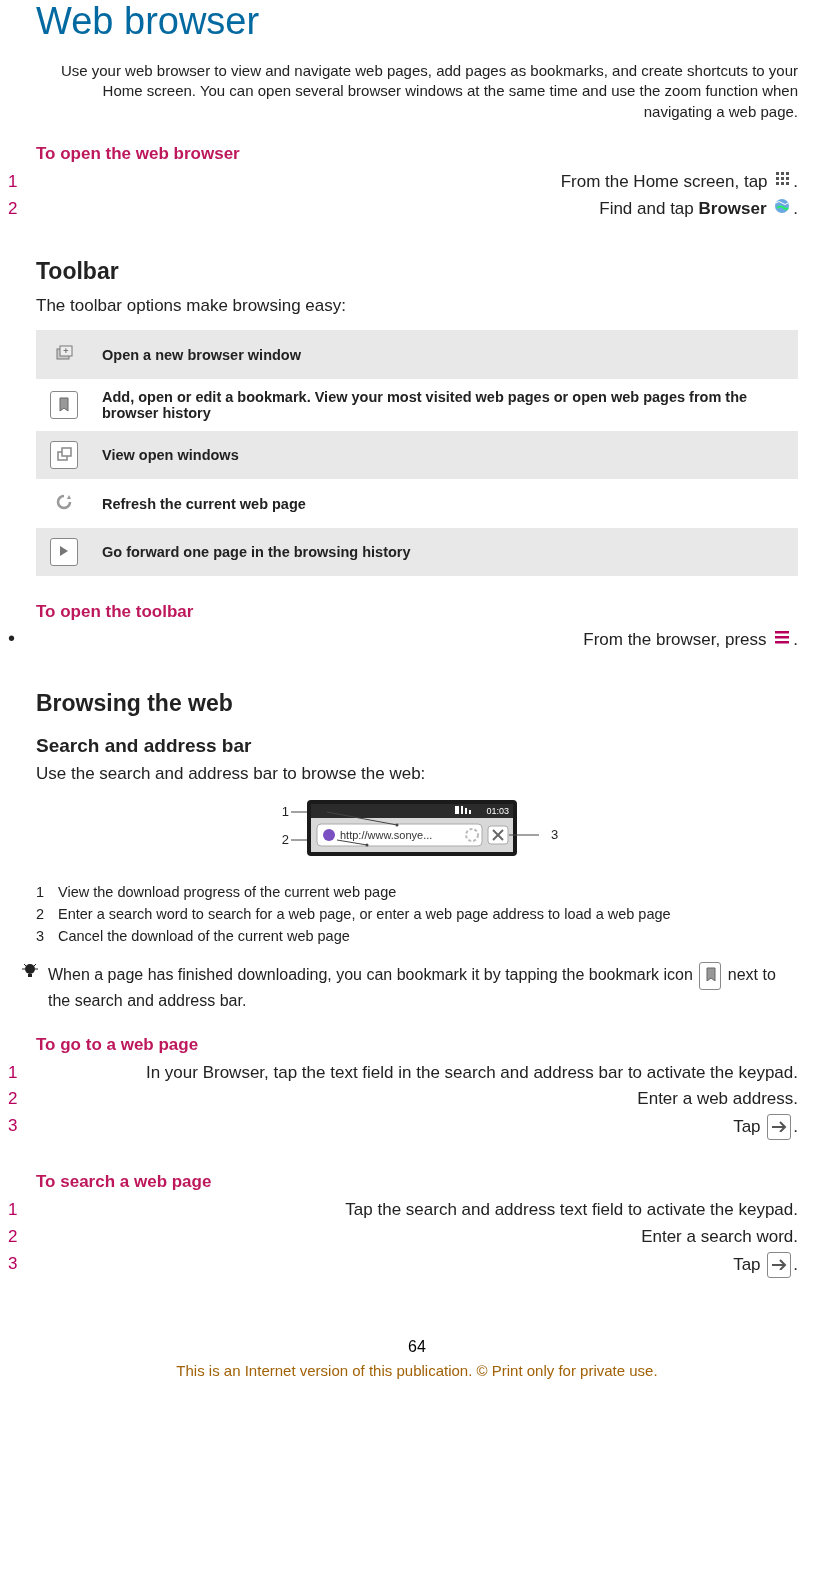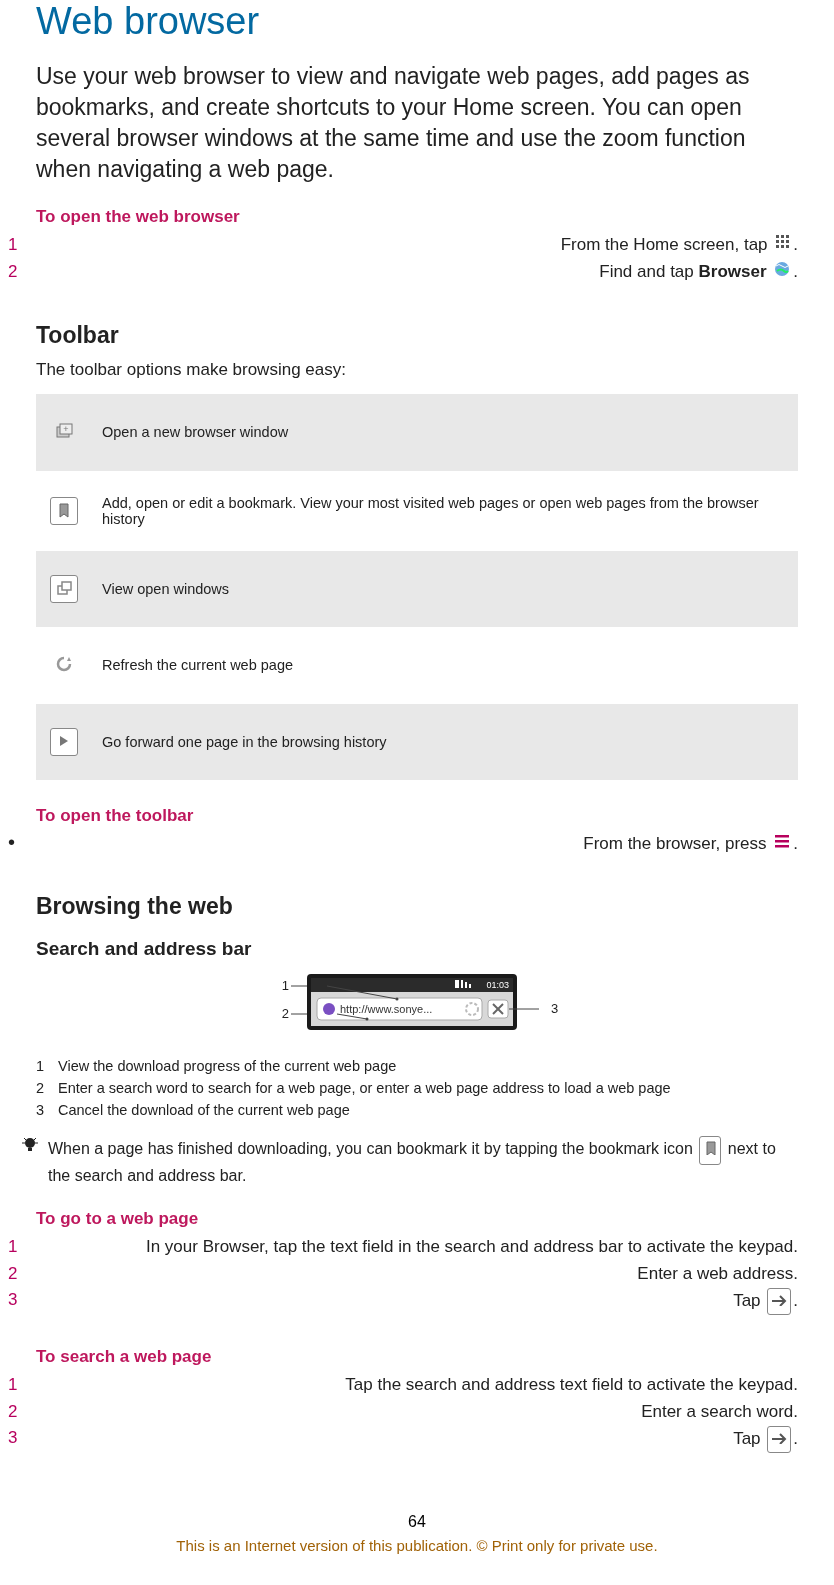--- a/index.html
+++ b/index.html
@@ -13,23 +13,24 @@
   .page {
     padding: 0 36px 20px 36px;
   }
   h1.doc-title {
     color: #0369a1;
     font-weight: normal;
     font-size: 38px;
     margin: 0 0 18px 0;
   }
   .intro {
-    font-size: 23px;
+    font-size: 15px;
     line-height: 1.35;
     margin-bottom: 22px;
+    text-align: right;
   }
   .sub-heading {
     color: #be185d;
     font-weight: bold;
     font-size: 17px;
     margin: 10px 0 6px 0;
   }
   .step-row {
     display: flex;
     align-items: flex-start;
@@ -66,22 +67,23 @@
   }
 
   
   .tool-table {
     width: 100%;
     border-collapse: collapse;
     font-size: 14.5px;
   }
   .tool-table tr.shade td { background: #e8e8e8; }
   .tool-table td {
-    padding: 24px 8px;
+    padding: 10px 8px;
     vertical-align: middle;
+    font-weight: bold;
   }
   .tool-table td.icon-cell {
     width: 44px;
     text-align: center;
     padding-left: 6px;
   }
   .ico-box {
     display:inline-block;
     width:26px;height:26px;
     border:1.5px solid #888;
@@ -275,20 +277,21 @@
     <div class="bullet-dot">•</div>
     <div class="step-content">
       <span>From the browser, press </span><span class="inline-icon"><svg width="18" height="18">
             <use href="#svg-menu"></use>
           </svg></span><span>.</span>
     </div>
   </div>
 
   <div class="section-h2">Browsing the web</div>
   <div class="section-h3">Search and address bar</div>
+  <div class="body-text">Use the search and address bar to browse the web:</div>
 
   <div class="figure-wrap">
     <svg width="300" height="64" viewBox="0 0 300 64">
 
       <text x="22" y="18" font-size="13" text-anchor="end" fill="#222">1</text>
       <line x1="24" y1="14" x2="60" y2="14" stroke="#444"></line>
       <text x="22" y="46" font-size="13" text-anchor="end" fill="#222">2</text>
       <line x1="24" y1="42" x2="70" y2="42" stroke="#444"></line>
 
       <rect x="40" y="2" width="210" height="56" rx="4" fill="#1a1a1a"></rect>

